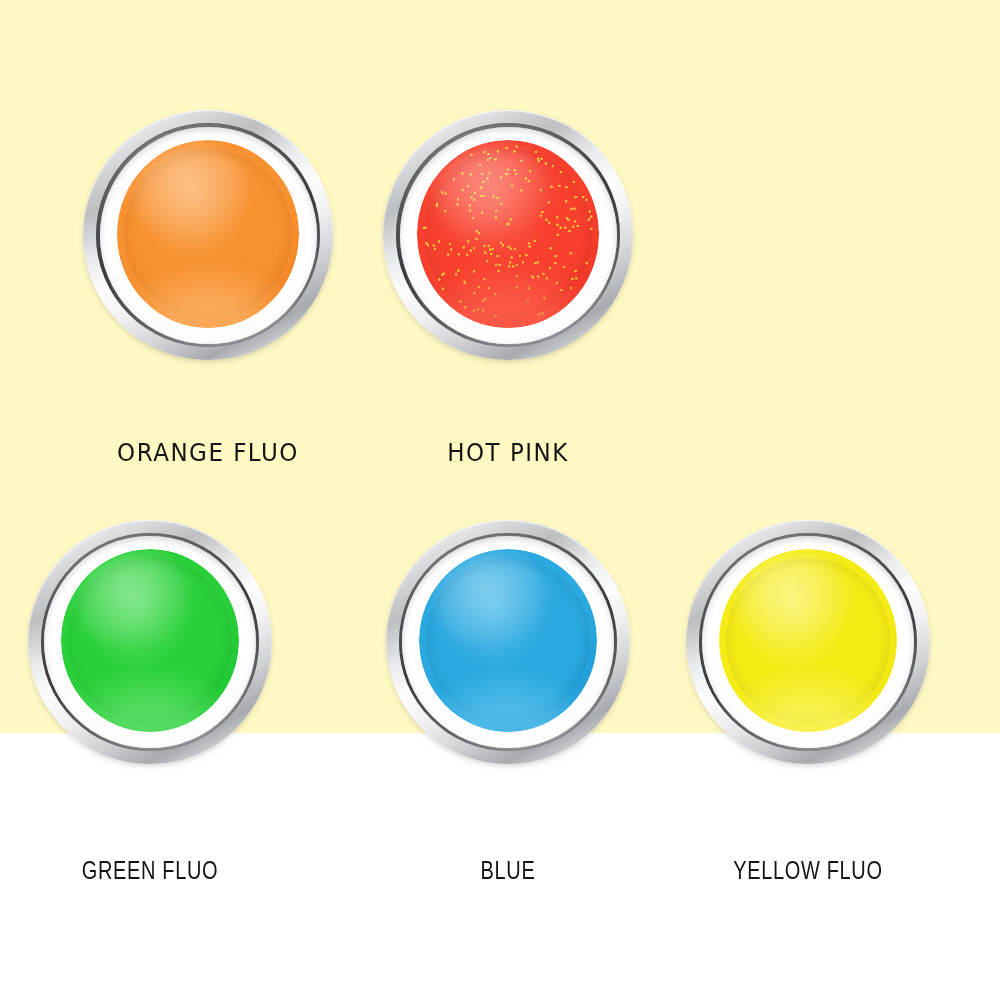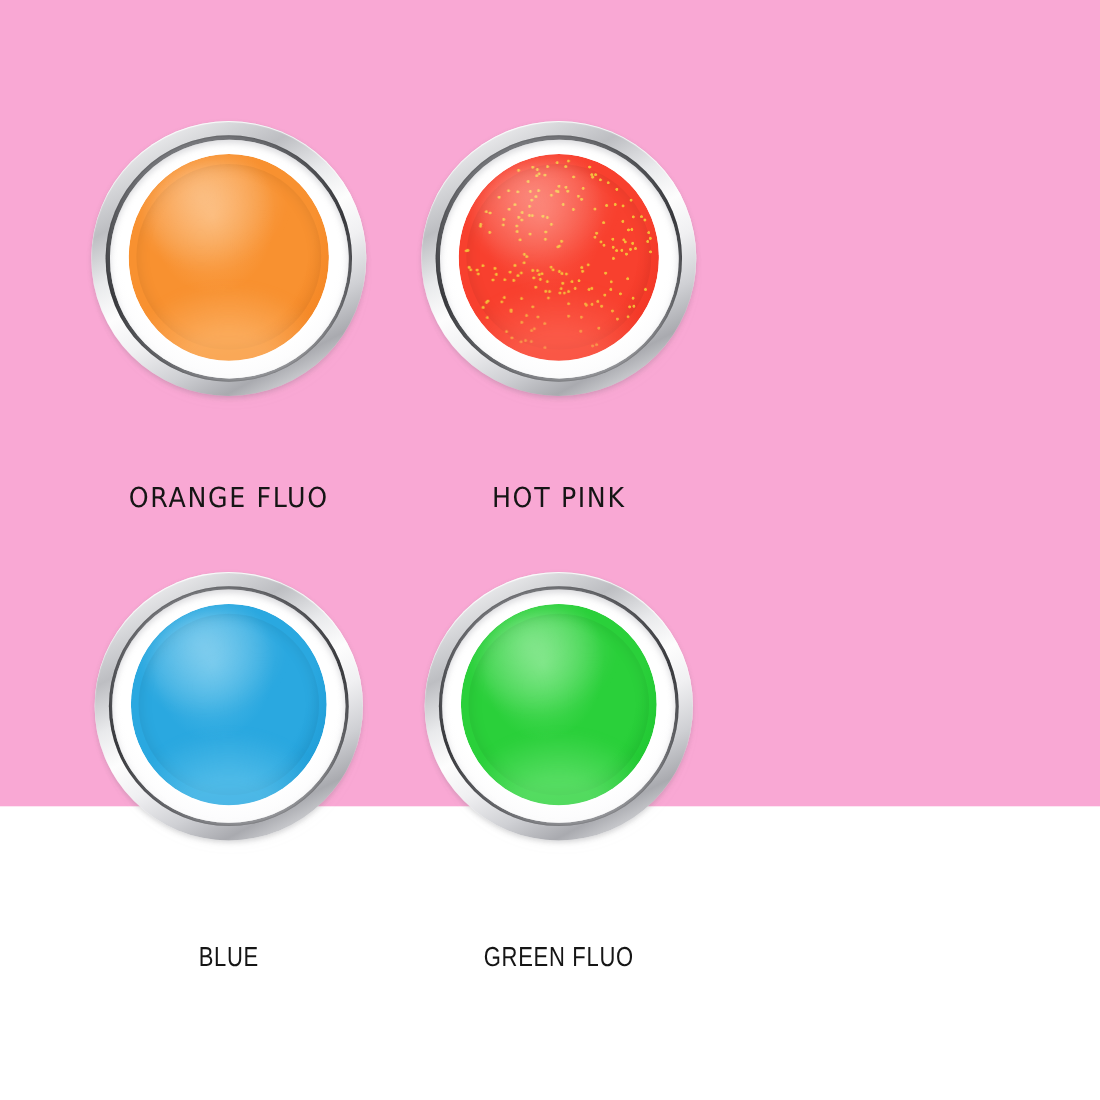--- a/index.html
+++ b/index.html
@@ -13,21 +13,21 @@
   }
   body {
     font-family: "Liberation Sans", sans-serif;
     position: relative;
   }
 
   .board {
     position: relative;
     width: 1000px;
     height: 733px;
-    background: #f9a8d4;
+    background: #fef9c3;
   }
 
   
   .row {
     position: absolute;
     left: 0;
     width: 1000px;
     display: flex;
     justify-content: flex-start;
   }
@@ -255,48 +255,63 @@
         </div>
       </div>
       <div class="label">HOT PINK</div>
     </div>
 
 
   </div>
 
   <div class="row row-bottom">
 
+    <div class="cell cell-1">
+      <div class="jar-wrap">
+        <div class="jar-shadow"></div>
+        <div class="jar-outer"></div>
+        <div class="jar-groove"></div>
+        <div class="jar-inner"></div>
+        <div class="gel">
+          <div class="gel-body" id="gel-body-4" style="background: radial-gradient(at 42% 30%, rgb(94, 224, 105) 0%, rgb(42, 208, 58) 38%, rgb(42, 208, 58) 62%, rgb(23, 191, 43) 100%);"></div>
+          <div class="gel-meniscus"></div>
+          <div class="gel-rimlight" id="gel-rim-4" style="background: radial-gradient(at 50% 100%, rgb(121, 231, 130) 0%, rgb(121, 231, 130) 32%, rgba(255, 255, 255, 0) 72%);"></div>
+          <div class="gel-gloss"></div>
+        </div>
+      </div>
+      <div class="label">GREEN FLUO</div>
+    </div>
+
     <div class="cell cell-0">
       <div class="jar-wrap">
         <div class="jar-shadow"></div>
         <div class="jar-outer"></div>
         <div class="jar-groove"></div>
         <div class="jar-inner"></div>
         <div class="gel">
           <div class="gel-body" id="gel-body-3" style="background: radial-gradient(at 42% 30%, rgb(85, 189, 233) 0%, rgb(42, 168, 224) 38%, rgb(42, 168, 224) 62%, rgb(23, 147, 207) 100%);"></div>
           <div class="gel-meniscus"></div>
           <div class="gel-rimlight" id="gel-rim-3" style="background: radial-gradient(at 50% 100%, rgb(108, 201, 238) 0%, rgb(108, 201, 238) 32%, rgba(255, 255, 255, 0) 72%);"></div>
           <div class="gel-gloss"></div>
         </div>
       </div>
       <div class="label">BLUE</div>
     </div>
 
-    <div class="cell cell-1">
-      <div class="jar-wrap">
-        <div class="jar-shadow"></div>
-        <div class="jar-outer"></div>
-        <div class="jar-groove"></div>
-        <div class="jar-inner"></div>
-        <div class="gel">
-          <div class="gel-body" id="gel-body-4" style="background: radial-gradient(at 42% 30%, rgb(94, 224, 105) 0%, rgb(42, 208, 58) 38%, rgb(42, 208, 58) 62%, rgb(23, 191, 43) 100%);"></div>
-          <div class="gel-meniscus"></div>
-          <div class="gel-rimlight" id="gel-rim-4" style="background: radial-gradient(at 50% 100%, rgb(121, 231, 130) 0%, rgb(121, 231, 130) 32%, rgba(255, 255, 255, 0) 72%);"></div>
-          <div class="gel-gloss"></div>
-        </div>
-      </div>
-      <div class="label">GREEN FLUO</div>
-    </div>
-
+    <div class="cell cell-2">
+      <div class="jar-wrap">
+        <div class="jar-shadow"></div>
+        <div class="jar-outer"></div>
+        <div class="jar-groove"></div>
+        <div class="jar-inner"></div>
+        <div class="gel">
+          <div class="gel-body" id="gel-body-5" style="background: radial-gradient(at 42% 30%, rgb(249, 242, 90) 0%, rgb(245, 235, 21) 38%, rgb(245, 235, 21) 62%, rgb(236, 225, 10) 100%);"></div>
+          <div class="gel-meniscus"></div>
+          <div class="gel-rimlight" id="gel-rim-5" style="background: radial-gradient(at 50% 100%, rgb(251, 246, 126) 0%, rgb(251, 246, 126) 32%, rgba(255, 255, 255, 0) 72%);"></div>
+          <div class="gel-gloss"></div>
+        </div>
+      </div>
+      <div class="label">YELLOW FLUO</div>
+    </div>
 
   </div>
 
 </div>
 
 </body></html>

